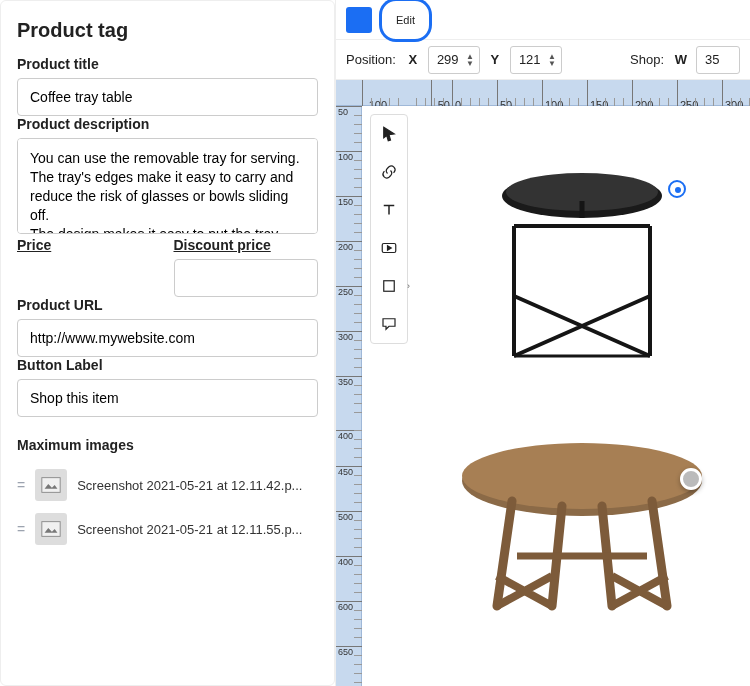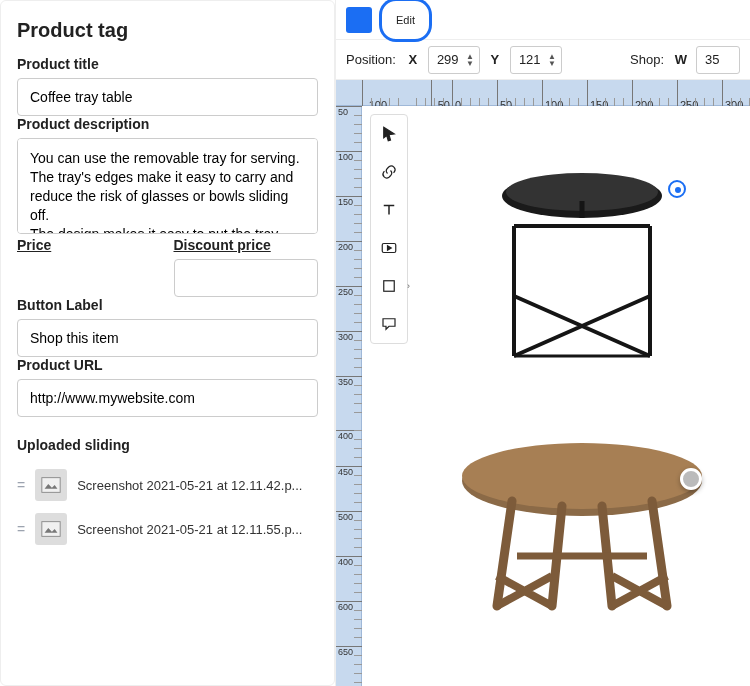--- a/index.html
+++ b/index.html
@@ -74,33 +74,33 @@
     <div>
       <label class="field-label">Price</label>
     </div>
     <div>
       <label class="field-label">Discount price</label>
       <input class="text-input" value="" style="">
     </div>
   </div>
 
   <div class="field-group">
+    <label class="field-label">Product URL</label>
+    <input class="text-input" value="http://www.mywebsite.com" style="">
+  </div>
+
+  <div class="field-group">
     <label class="field-label">Button Label</label>
     <input class="text-input" value="Shop this item" style="">
   </div>
 
   <div class="field-group">
-    <label class="field-label">Product URL</label>
-    <input class="text-input" value="http://www.mywebsite.com" style="">
-  </div>
-
-  <div class="field-group">
-  </div>
-
-  <div class="section-title">Uploaded sliding</div>
+  </div>
+
+  <div class="section-title">Maximum images</div>
 
   <div class="upload-row">
     <span class="drag-handle">=</span>
     <div class="thumb">
       <svg viewBox="0 0 24 24">
           <rect x="2" y="4" width="20" height="16" fill="#f0f0f0" stroke="#888"></rect>
           <path d="M5 16 L9 11 L13 15 L16 12 L19 16 Z" fill="#777"></path>
         </svg>
     </div>
     <span class="filename">Screenshot 2021-05-21 at 12.11.42.p...</span>

